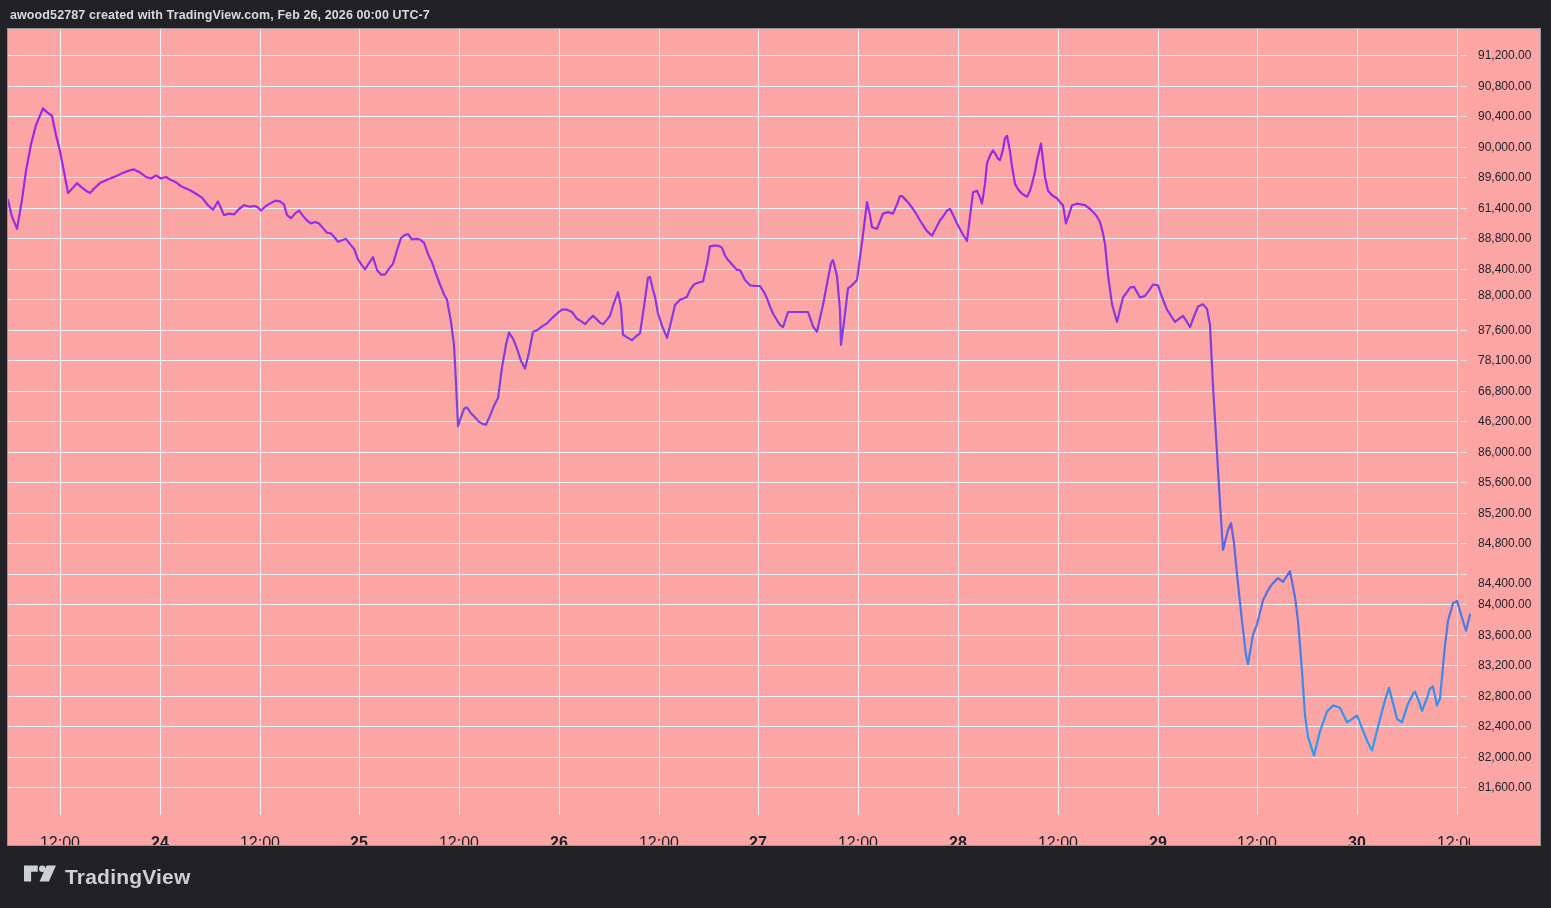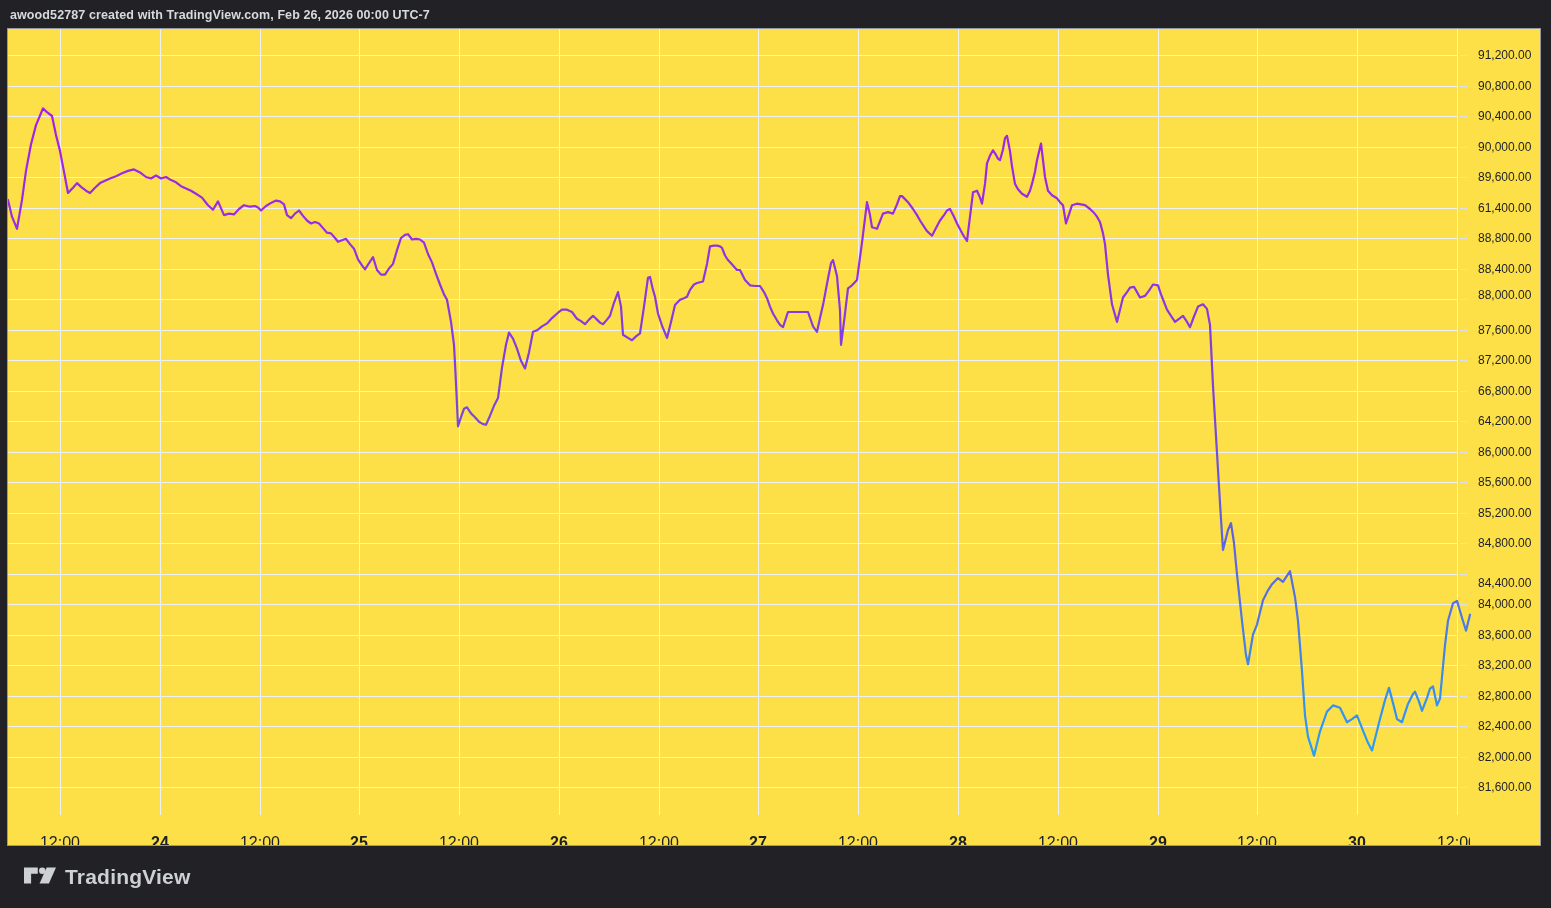--- a/index.html
+++ b/index.html
@@ -11,21 +11,21 @@
   }
   .topbar{
     position:absolute;left:0;top:0;width:1258px;height:29px;
     display:flex;align-items:center;
   }
   .topbar span{
     margin-left:10px;font-size:12.5px;font-weight:700;color:#D6D9DE;letter-spacing:.1px;
   }
   .chart-panel{
     position:absolute;left:8px;top:29px;width:1532px;height:816px;
-    background:#fde047;box-shadow:0 0 0 1px #96989d;
+    background:#fca5a5;box-shadow:0 0 0 1px #96989d;
   }
   .chart-panel svg{position:absolute;left:0;top:0;display:block;}
   .price-axis{
     position:absolute;left:1462px;top:0;width:70px;height:816px;
   }
   .price-axis .plabel{
     position:absolute;left:8px;width:60px;height:16px;line-height:16px;
     font-size:12px;color:#1b1f27;white-space:nowrap;
   }
   .time-axis{
@@ -33,21 +33,21 @@
   }
   .time-axis .tlabel{
     position:absolute;top:16px;width:64px;line-height:24px;text-align:center;
     font-size:16px;color:#1b1f27;white-space:nowrap;
   }
   .time-axis .tlabel.day{font-weight:700;}
   .bottombar{
     position:absolute;left:0;top:845px;width:1551px;height:63px;
     display:flex;align-items:center;
   }
-  .brand{display:flex;align-items:center;margin-left:24px;gap:9px;cursor:pointer;}
+  .brand{display:flex;align-items:flex-start;margin-left:24px;gap:9px;cursor:pointer;}
   .brand .word{
     font-size:21px;font-weight:700;color:#CDD0D5;letter-spacing:.2px;
   }
 </style>
 </head>
 <body>
 
 <div class="topbar">
   <span>awood52787 created with TradingView.com, Feb 26, 2026 00:00 UTC-7</span>
 </div>
@@ -142,23 +142,23 @@
       <div class="plabel" style="top: 18px;">91,200.00</div>
       <div class="plabel" style="top: 48.5px;">90,800.00</div>
       <div class="plabel" style="top: 79px;">90,400.00</div>
       <div class="plabel" style="top: 109.5px;">90,000.00</div>
       <div class="plabel" style="top: 140px;">89,600.00</div>
       <div class="plabel" style="top: 170.5px;">61,400.00</div>
       <div class="plabel" style="top: 201px;">88,800.00</div>
       <div class="plabel" style="top: 231.5px;">88,400.00</div>
       <div class="plabel" style="top: 258px;">88,000.00</div>
       <div class="plabel" style="top: 292.5px;">87,600.00</div>
-      <div class="plabel" style="top: 323px;">87,200.00</div>
+      <div class="plabel" style="top: 323px;">78,100.00</div>
       <div class="plabel" style="top: 353.5px;">66,800.00</div>
-      <div class="plabel" style="top: 384px;">64,200.00</div>
+      <div class="plabel" style="top: 384px;">46,200.00</div>
       <div class="plabel" style="top: 414.5px;">86,000.00</div>
       <div class="plabel" style="top: 445px;">85,600.00</div>
       <div class="plabel" style="top: 475.5px;">85,200.00</div>
       <div class="plabel" style="top: 506px;">84,800.00</div>
       <div class="plabel" style="top: 546px;">84,400.00</div>
       <div class="plabel" style="top: 567px;">84,000.00</div>
       <div class="plabel" style="top: 597.5px;">83,600.00</div>
       <div class="plabel" style="top: 628px;">83,200.00</div>
       <div class="plabel" style="top: 658.5px;">82,800.00</div>
       <div class="plabel" style="top: 689px;">82,400.00</div>

